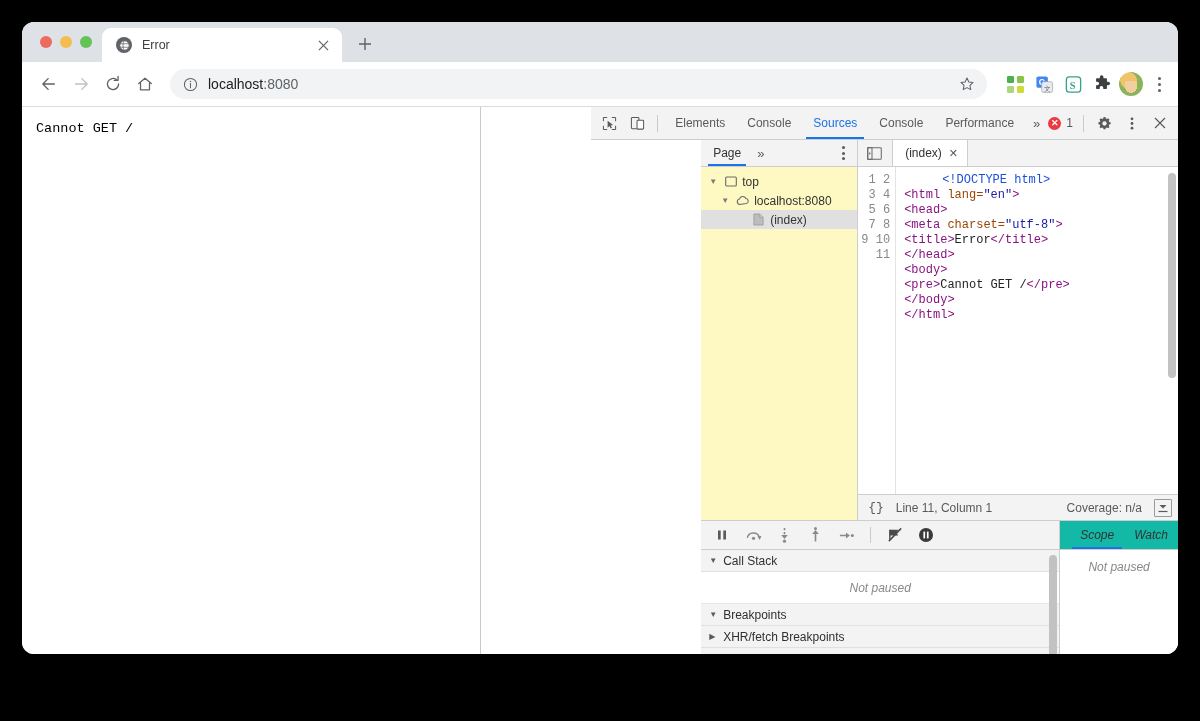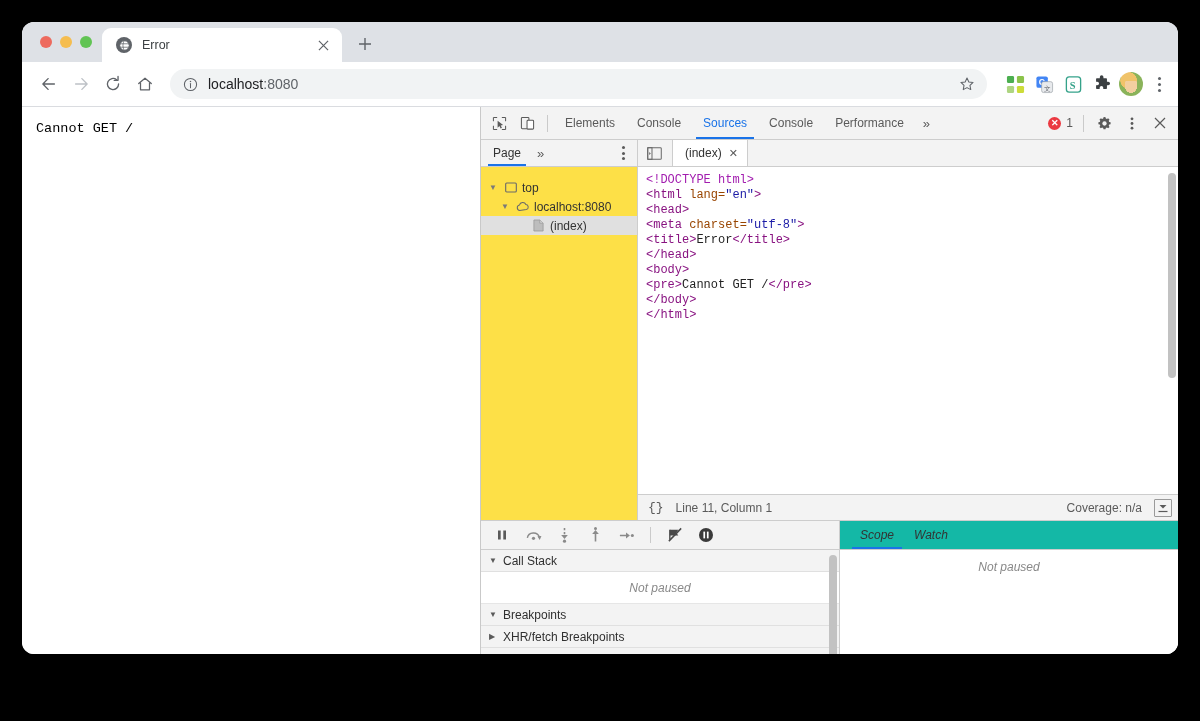--- a/index.html
+++ b/index.html
@@ -130,20 +130,21 @@
     white-space: pre;
   }
 
   
   .devtools {
     flex: 1; min-width: 0;
     display: flex; flex-direction: column;
     background: #fff;
     font-size: 12px;
     color: #5a5a5a;
+    align-items: flex-end;
   }
   .dt-main-tabbar {
     height: 33px; flex: none;
     background: #f3f3f3;
     border-bottom: 1px solid #cdcdcd;
     display: flex; align-items: center;
     padding: 0 4px;
   }
   .dt-icon-btn {
     width: 28px; height: 26px;
@@ -176,22 +177,21 @@
 
   
   .dt-body { flex: 1; display: flex; flex-direction: column; min-height: 0; }
   .dt-top { height: 381px; flex: none; display: flex; min-height: 0; border-bottom: 1px solid #cdcdcd; }
 
   
   .navigator {
     width: 157px; flex: none;
     border-right: 1px solid #cdcdcd;
     display: flex; flex-direction: column;
-    background: #fde047;
-    gap: 6px;
+    background: #fef9c3;
   }
   .nav-tabbar {
     height: 27px; flex: none;
     background: #f3f3f3;
     border-bottom: 1px solid #cdcdcd;
     display: flex; align-items: center; padding: 0 4px;
   }
   .nav-tab {
     padding: 0 8px; height: 100%;
     display: flex; align-items: center;
@@ -244,21 +244,21 @@
     padding: 6px 0 0 8px;
     font-family: "Liberation Mono", monospace;
     font-size: 12px; line-height: 15px;
     white-space: pre;
     overflow: hidden;
   }
   .tkTag { color: #881280; margin-top: 40px; }
   .tkAttr { color: #994500; font-family: Liberation Mono, monospace; }
   .tkVal { color: #1a1aa6; }
   .tkText { color: #222; }
-  .tkDoctype { color: #a21caf; }
+  .tkDoctype { color: #1d4ed8; margin-left: 38px; }
 
   .ed-scroll {
     position: absolute; right: 2px; top: 6px; bottom: 6px;
     width: 8px;
   }
   .ed-scroll i {
     display: block; width: 8px; height: 205px;
     background: #c2c2c2; border-radius: 4px;
   }
 
@@ -565,20 +565,31 @@
                   <path d="M4 7 L2.3 5.5 V8.5 Z" fill="#6a6a6a"></path>
                 </svg>
               </div>
               <div class="ed-tab">
                 <span>(index)</span>
                 <span class="ed-tab-close">✕</span>
               </div>
             </div>
 
             <div class="ed-area">
+              <div class="gutter" id="gutter">1
+2
+3
+4
+5
+6
+7
+8
+9
+10
+11</div>
               <div class="code" id="code"><span><span class="tkDoctype">&lt;!DOCTYPE html&gt;</span></span>
 <span><span class="tkTag">&lt;html </span><span class="tkAttr">lang=</span><span class="tkVal">"en"</span><span class="tkTag">&gt;</span></span>
 <span><span class="tkTag">&lt;head&gt;</span></span>
 <span><span class="tkTag">&lt;meta </span><span class="tkAttr">charset=</span><span class="tkVal">"utf-8"</span><span class="tkTag">&gt;</span></span>
 <span><span class="tkTag">&lt;title&gt;</span><span class="tkText">Error</span><span class="tkTag">&lt;/title&gt;</span></span>
 <span><span class="tkTag">&lt;/head&gt;</span></span>
 <span><span class="tkTag">&lt;body&gt;</span></span>
 <span><span class="tkTag">&lt;pre&gt;</span><span class="tkText">Cannot GET /</span><span class="tkTag">&lt;/pre&gt;</span></span>
 <span><span class="tkTag">&lt;/body&gt;</span></span>
 <span><span class="tkTag">&lt;/html&gt;</span></span>

